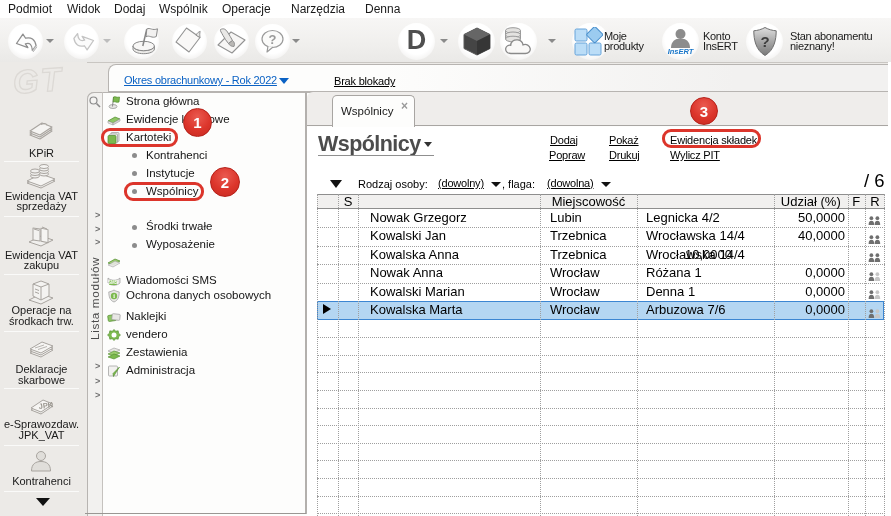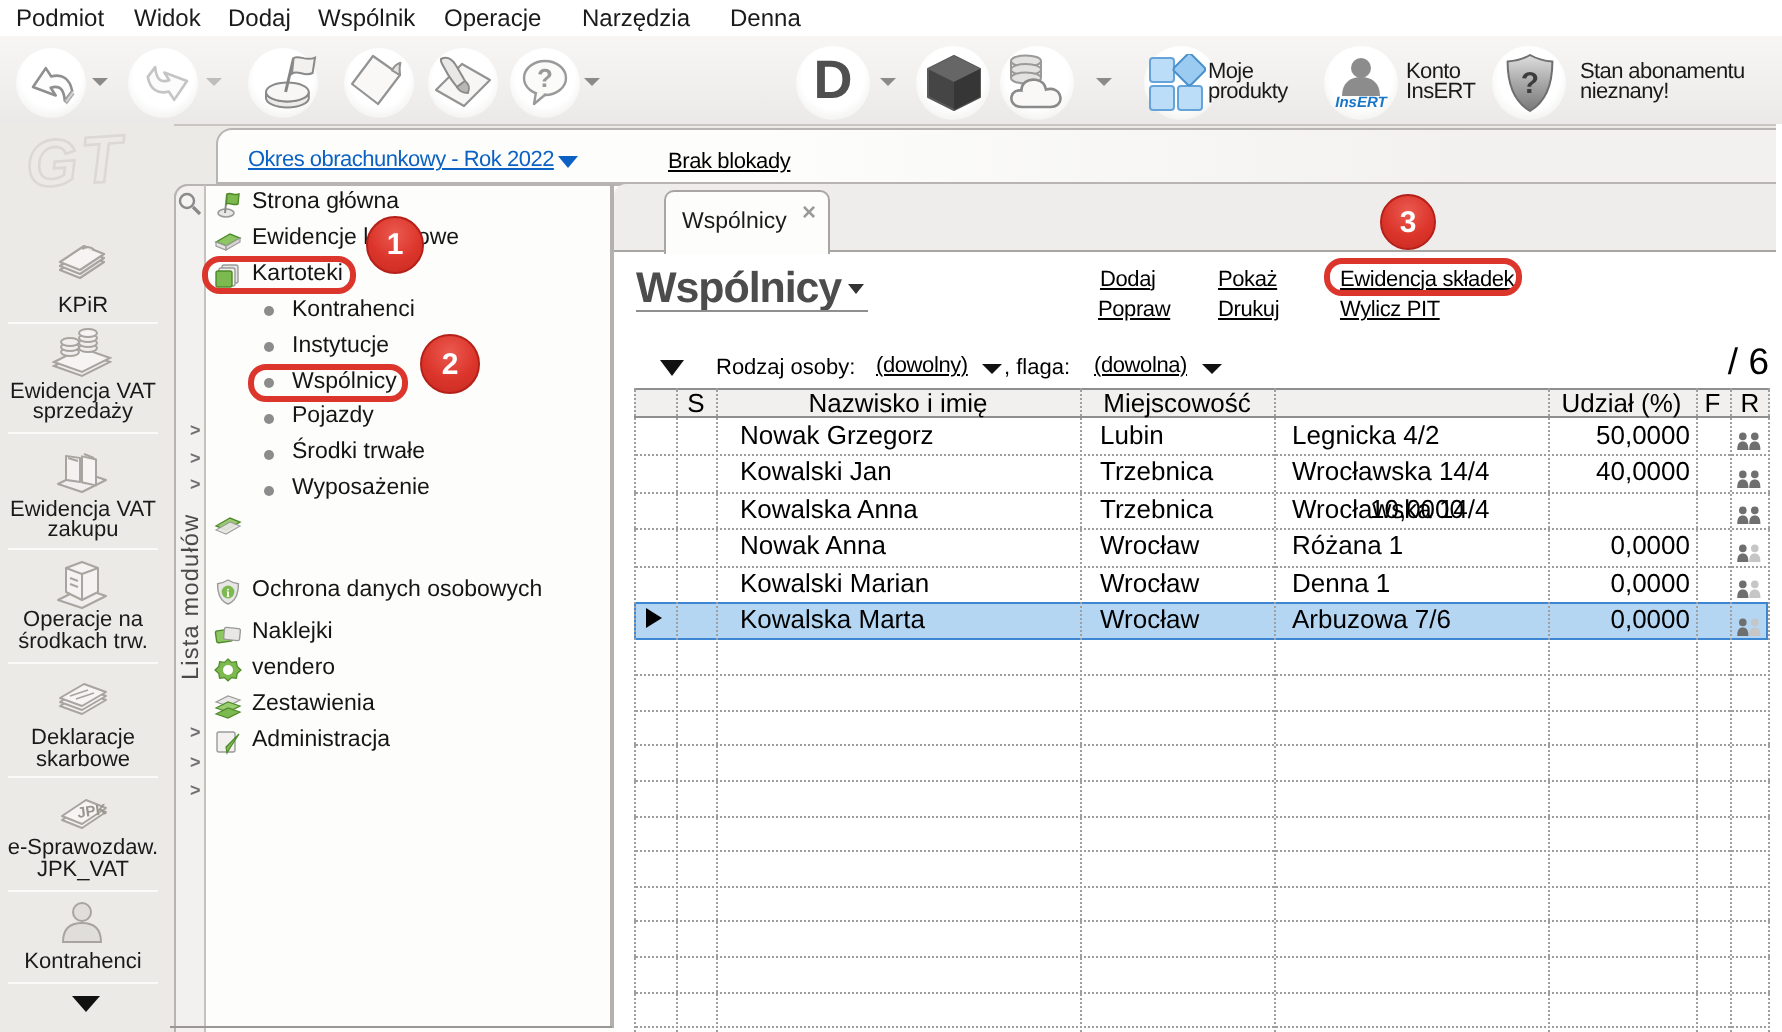--- a/index.html
+++ b/index.html
@@ -266,37 +266,41 @@
       <span class="stxt">Kontrahenci</span>
     </div>
 <div class="trow" style="top:164.6px">
       <span class="bull"></span>
       <span class="stxt">Instytucje</span>
     </div>
 <div class="trow" style="top:182.5px">
       <span class="bull"></span>
       <span class="stxt">Wspólnicy</span>
     </div>
-<div class="trow" style="top:200.4px">
-      <span class="bull"></span>
-      <span class="stxt">Pojazdy</span>
-    </div>
 <div class="trow" style="top:218.3px">
       <span class="bull"></span>
       <span class="stxt">Środki trwałe</span>
     </div>
 <div class="trow" style="top:236.2px">
       <span class="bull"></span>
       <span class="stxt">Wyposażenie</span>
     </div>
 <div class="trow" style="top:254.1px">
       <svg class="tico" viewBox="0 0 14 14">
         <path d="M1 7 L8 3 L13 5 L6 9 Z" fill="#9ccc70" stroke="#4e8a2a" stroke-width=".7"></path>
         <path d="M1 9 L8 5 L13 7 L6 11 Z" fill="#e8e7e5" stroke="#9a9a9a" stroke-width=".6" opacity=".9"></path>
       </svg>
+    </div>
+<div class="trow" style="top:272px">
+      <svg class="tico" viewBox="0 0 14 14">
+        <path d="M1 4 C4 7 10 7 13 4 L13 9 C10 12 4 12 1 9 Z" fill="#e8e7e5" stroke="#9a9a9a" stroke-width=".7"></path>
+        <rect x="2" y="6" width="8" height="5" rx="1" fill="#7cb94e"></rect>
+        <text x="6" y="10.3" font-size="4.5" font-weight="bold" fill="#fff" text-anchor="middle" font-family="Liberation Sans">SMS</text>
+      </svg>
+      <span class="ttxt">Wiadomości SMS</span>
     </div>
 <div class="trow" style="top:287px">
       <svg class="tico" viewBox="0 0 14 14">
         <path d="M7 1 C5 2.2 3 2.8 1.8 2.9 C1.8 7.5 2.8 11.5 7 13 C11.2 11.5 12.2 7.5 12.2 2.9 C11 2.8 9 2.2 7 1 Z" fill="#e8e7e5" stroke="#9a9a9a" stroke-width=".7"></path>
         <circle cx="7" cy="7" r="3.2" fill="#7cb94e"></circle>
         <text x="7" y="9.3" font-size="6" font-weight="bold" fill="#fff" text-anchor="middle" font-family="Liberation Serif">i</text>
       </svg>
       <span class="ttxt">Ochrona danych osobowych</span>
     </div>
 <div class="trow" style="top:307.8px">
@@ -354,21 +358,20 @@
 <div class="link" style="left:438px;top:177px">(dowolny)</div>
 <div class="abs" style="left:491px;top:182px;width:0;height:0;border-left:5px solid transparent;border-right:5px solid transparent;border-top:5.5px solid #111"></div>
 <div class="abs" style="left:502px;top:177.5px;font-size:11px;color:#000">, flaga:</div>
 <div class="link" style="left:547px;top:177px">(dowolna)</div>
 <div class="abs" style="left:601px;top:182px;width:0;height:0;border-left:5px solid transparent;border-right:5px solid transparent;border-top:5.5px solid #111"></div>
 <div class="abs" style="right:6.5px;top:169.5px;font-size:18.5px;color:#000">/ 6</div>
 
 <div style="position:absolute;left:317px;top:193.5px;width:568px;height:322.5px;font-size:13px;color:#000;overflow:hidden">
 <div style="position:absolute;left:0;top:0;width:568px;height:15px;background:#f1f0ef;border-top:1px solid #8e8e8e;border-bottom:1px solid #8e8e8e"></div>
 <div style="position:absolute;left:-49.00px;top:0px;width:160px;text-align:center;line-height:15.5px;height:15px">S</div>
-<div style="position:absolute;left:52.00px;top:0px;width:160px;text-align:center;line-height:15.5px;height:15px">Nazwisko i imię</div>
 <div style="position:absolute;left:191.50px;top:0px;width:160px;text-align:center;line-height:15.5px;height:15px">Miejscowość</div>
 <div style="position:absolute;left:413.75px;top:0px;width:160px;text-align:center;line-height:15.5px;height:15px">Udział (%)</div>
 <div style="position:absolute;left:459.25px;top:0px;width:160px;text-align:center;line-height:15.5px;height:15px">F</div>
 <div style="position:absolute;left:478.00px;top:0px;width:160px;text-align:center;line-height:15.5px;height:15px">R</div>
 <div style="position:absolute;left:53px;top:15.0px;line-height:18.5px">Nowak Grzegorz</div>
 <div style="position:absolute;left:233px;top:15.0px;line-height:18.5px">Lubin</div>
 <div style="position:absolute;left:329px;top:15.0px;line-height:18.5px">Legnicka 4/2</div>
 <div style="position:absolute;left:368px;top:15.0px;width:160px;text-align:right;line-height:18.5px">50,0000</div>
 <div style="position:absolute;left:551px;top:19.6px"><svg width="13" height="9" viewBox="0 0 13 9">
           <circle cx="3.4" cy="2.2" r="1.9" fill="#6f6f6f"></circle>

